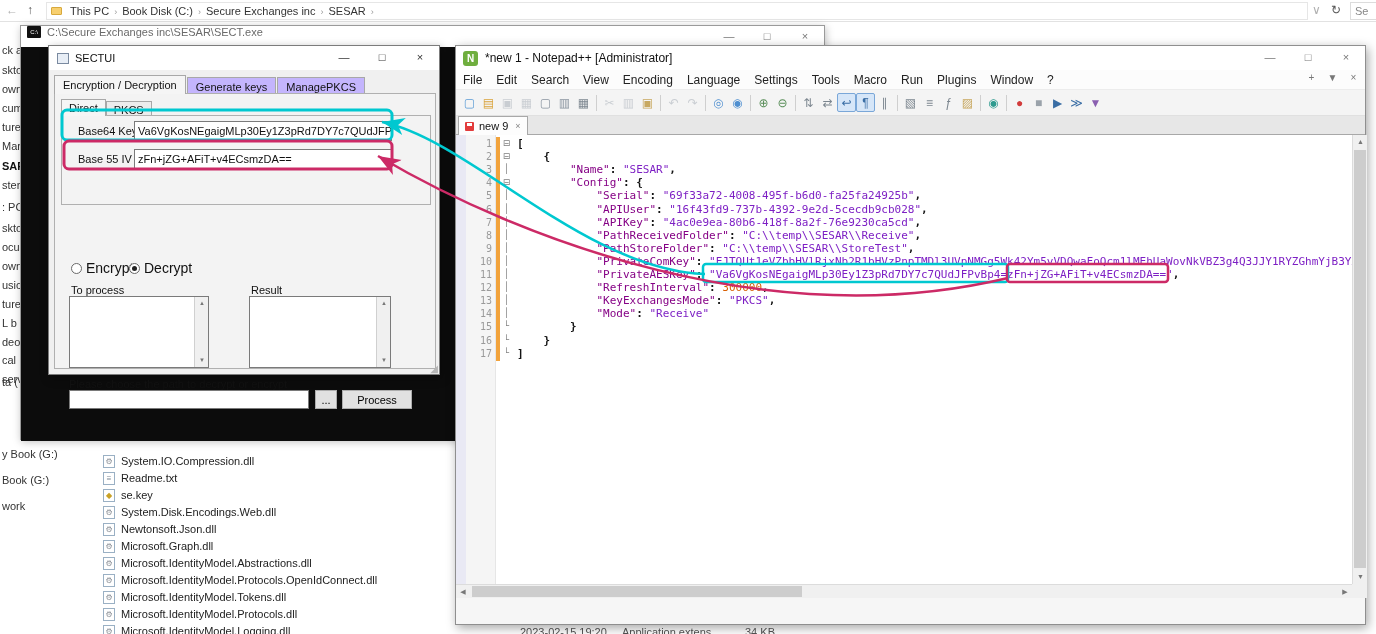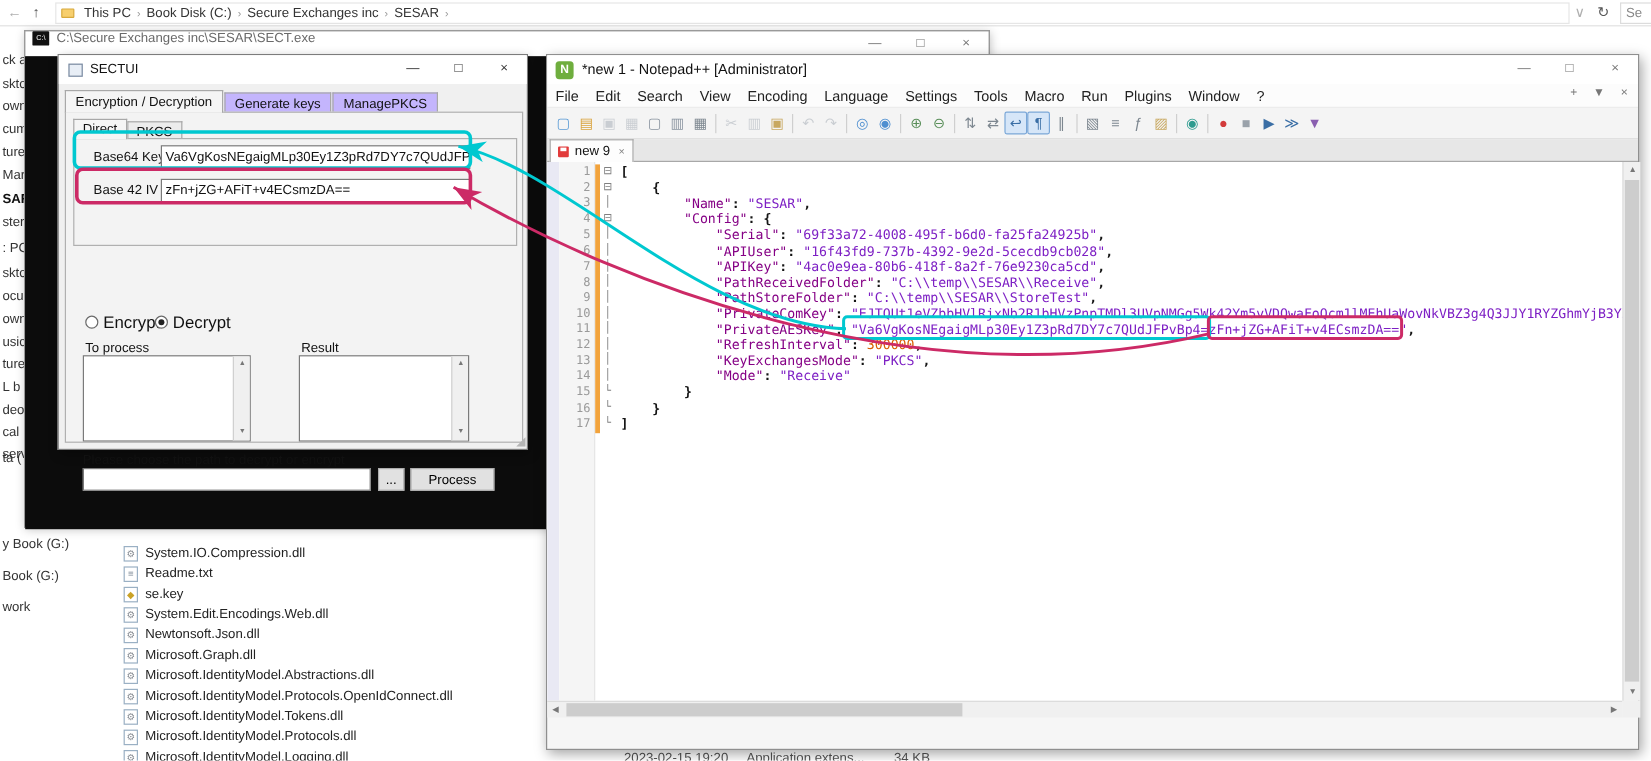--- a/index.html
+++ b/index.html
@@ -182,21 +182,21 @@
       <div class="frow2" style="top: 17px;">
         <span class="fi fi-txt"><span class="gl">≡</span></span>
         <span class="fname">Readme.txt</span>
       </div>
       <div class="frow2" style="top: 34px;">
         <span class="fi fi-key"><span class="gl">◆</span></span>
         <span class="fname">se.key</span>
       </div>
       <div class="frow2" style="top: 51px;">
         <span class="fi fi-dll"><span class="gl">⚙</span></span>
-        <span class="fname">System.Edit.Encodings.Web.dll</span>
+        <span class="fname">System.Disk.Encodings.Web.dll</span>
       </div>
       <div class="frow2" style="top: 68px;">
         <span class="fi fi-dll"><span class="gl">⚙</span></span>
         <span class="fname">Newtonsoft.Json.dll</span>
       </div>
       <div class="frow2" style="top: 85px;">
         <span class="fi fi-dll"><span class="gl">⚙</span></span>
         <span class="fname">Microsoft.Graph.dll</span>
       </div>
       <div class="frow2" style="top: 102px;">
@@ -257,21 +257,21 @@
     <div class="dlg-page">
       <div class="sub-tabs" id="subTabs">
           <span class="stab sel">Direct</span>
           <span class="stab">PKCS</span>
         </div>
       <div class="sub-page">
         <span class="flabel" style="left:16px;top:9px">Base64 Key</span>
         <div class="tbx" style="left:72px;top:5px;width:258px;height:20px">
           <span>Va6VgKosNEgaigMLp30Ey1Z3pRd7DY7c7QUdJFPvBp4=</span>
         </div>
-        <span class="flabel" style="left:16px;top:37px">Base 42 IV</span>
+        <span class="flabel" style="left:16px;top:37px">Base 55 IV</span>
         <div class="tbx" style="left:72px;top:33px;width:258px;height:20px">
           <span>zFn+jZG+AFiT+v4ECsmzDA==</span>
         </div>
       </div>
       <span class="radio" style="left:16px;top:166px">
         <span class="rdot"></span>
         <span>Encrypt</span>
       </span>
       <span class="radio" style="left:74px;top:166px">
         <span class="rdot on"></span>

